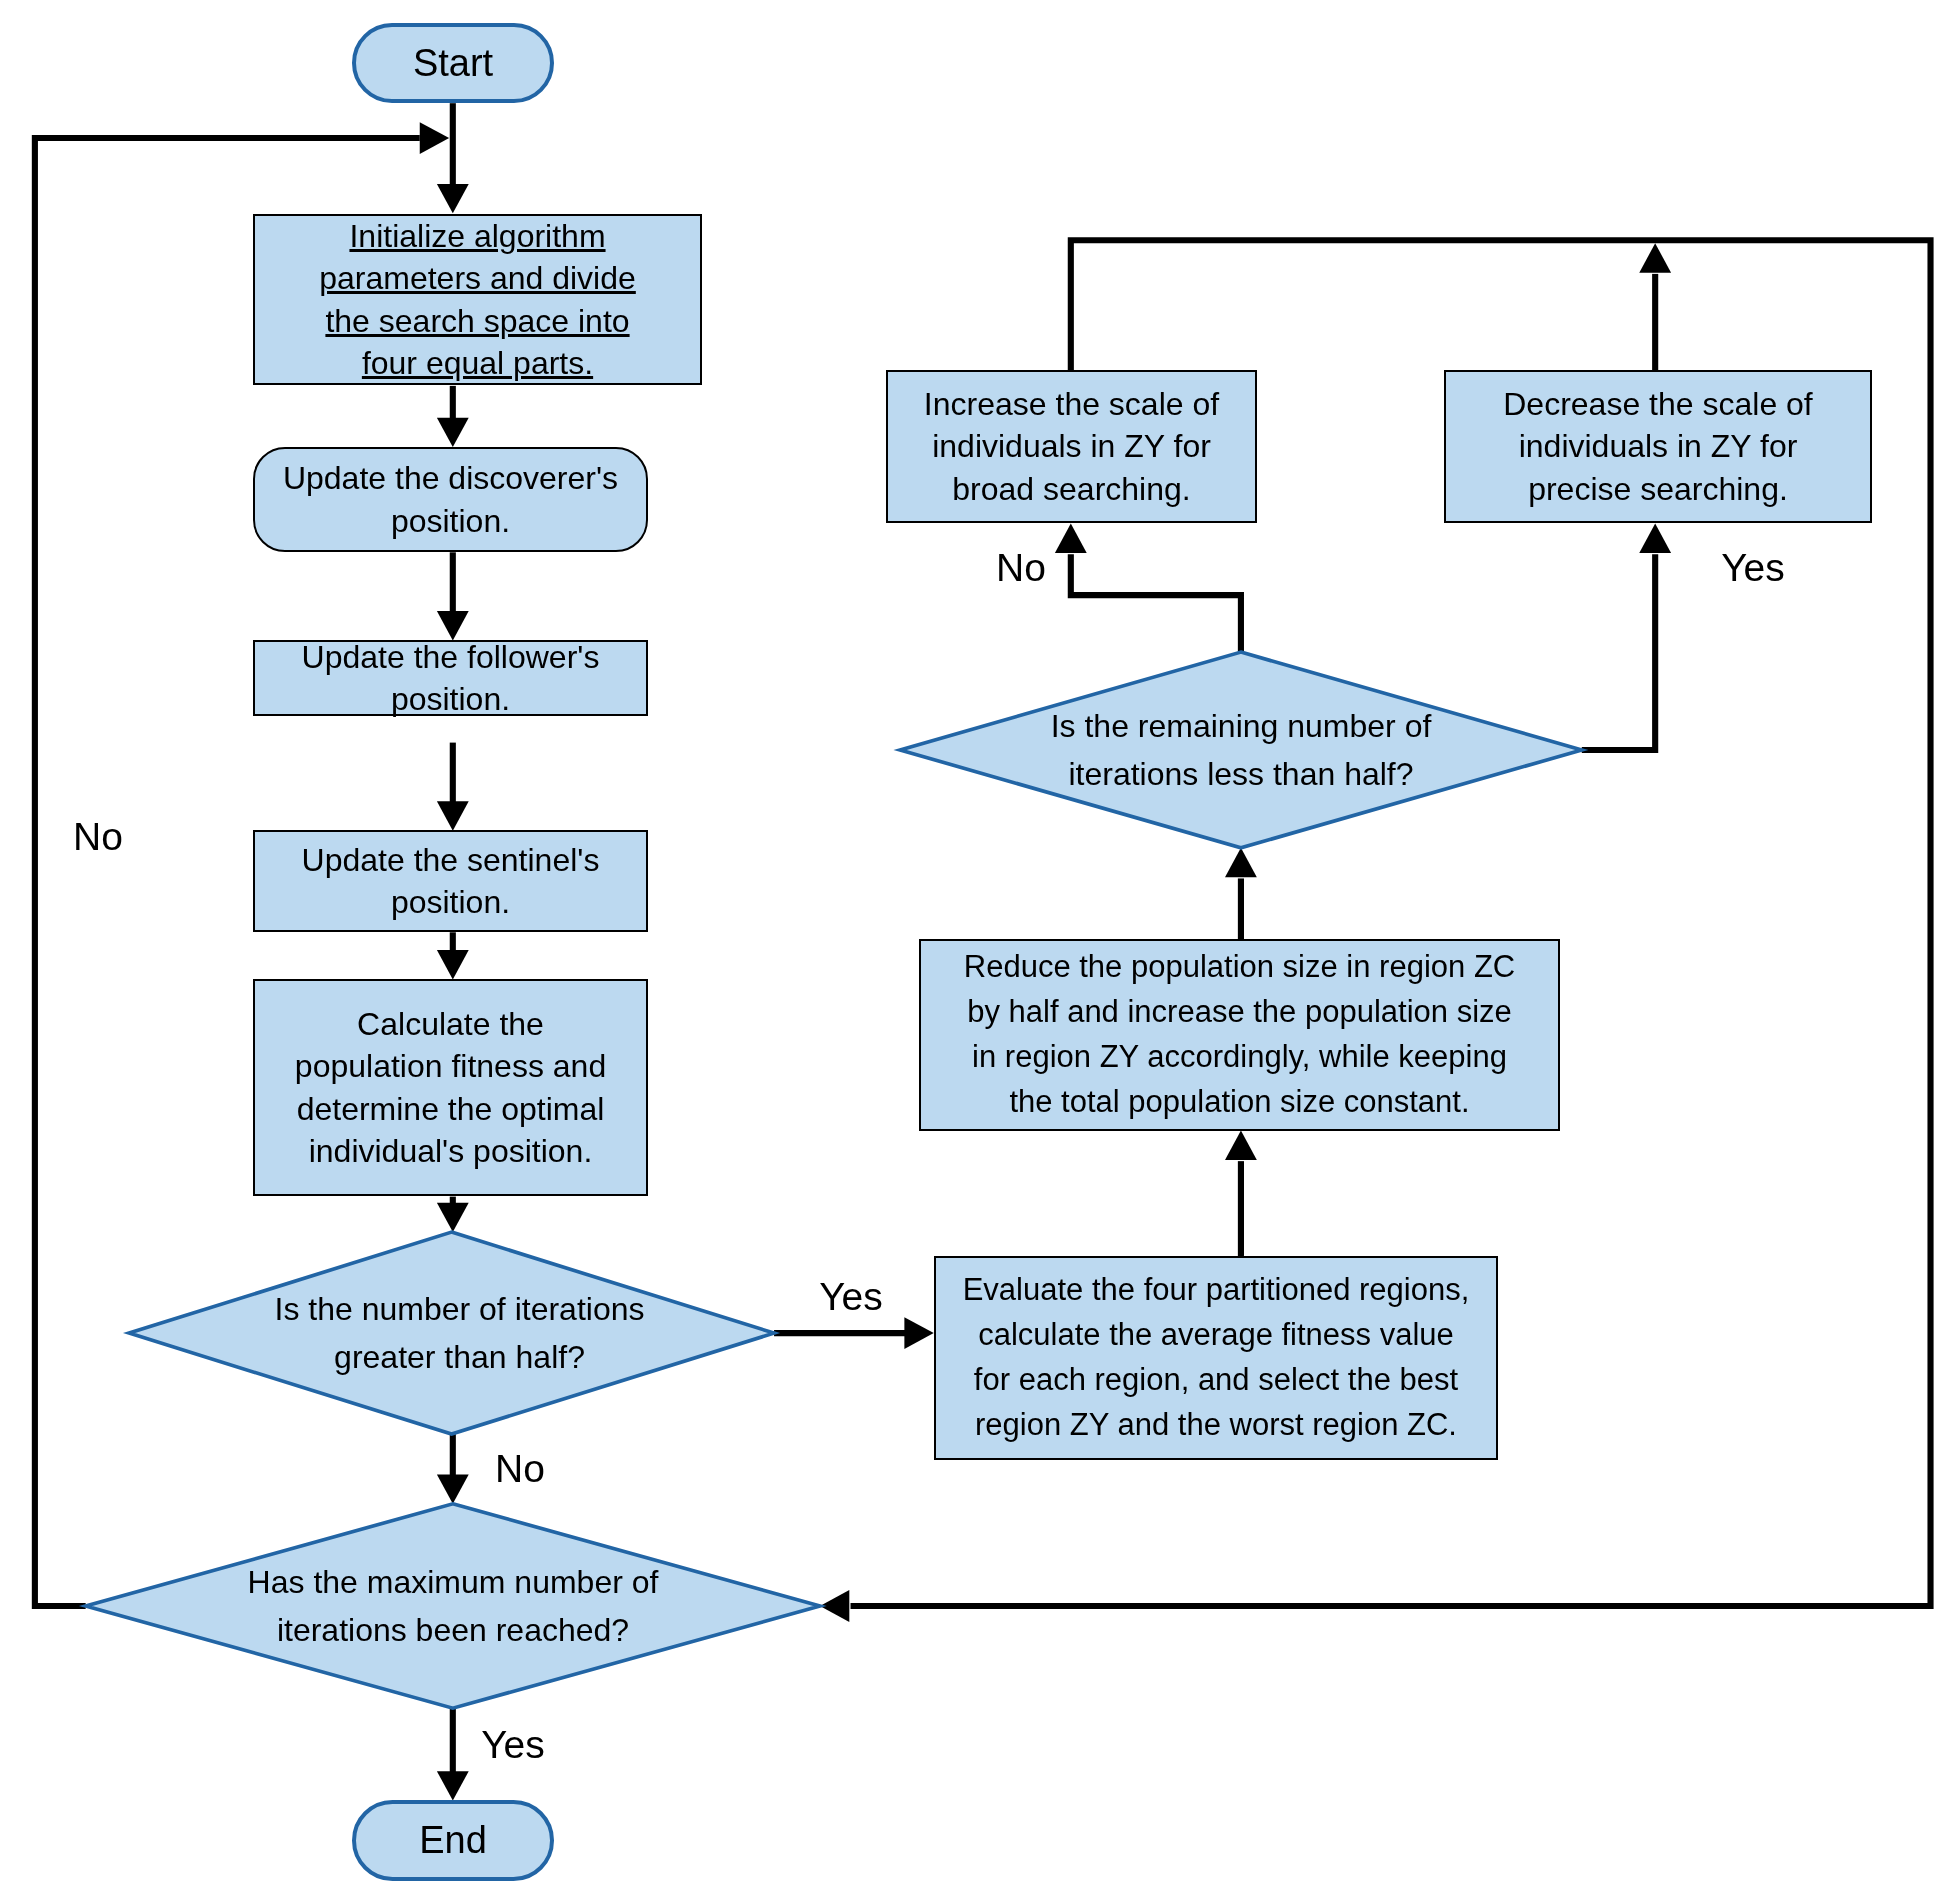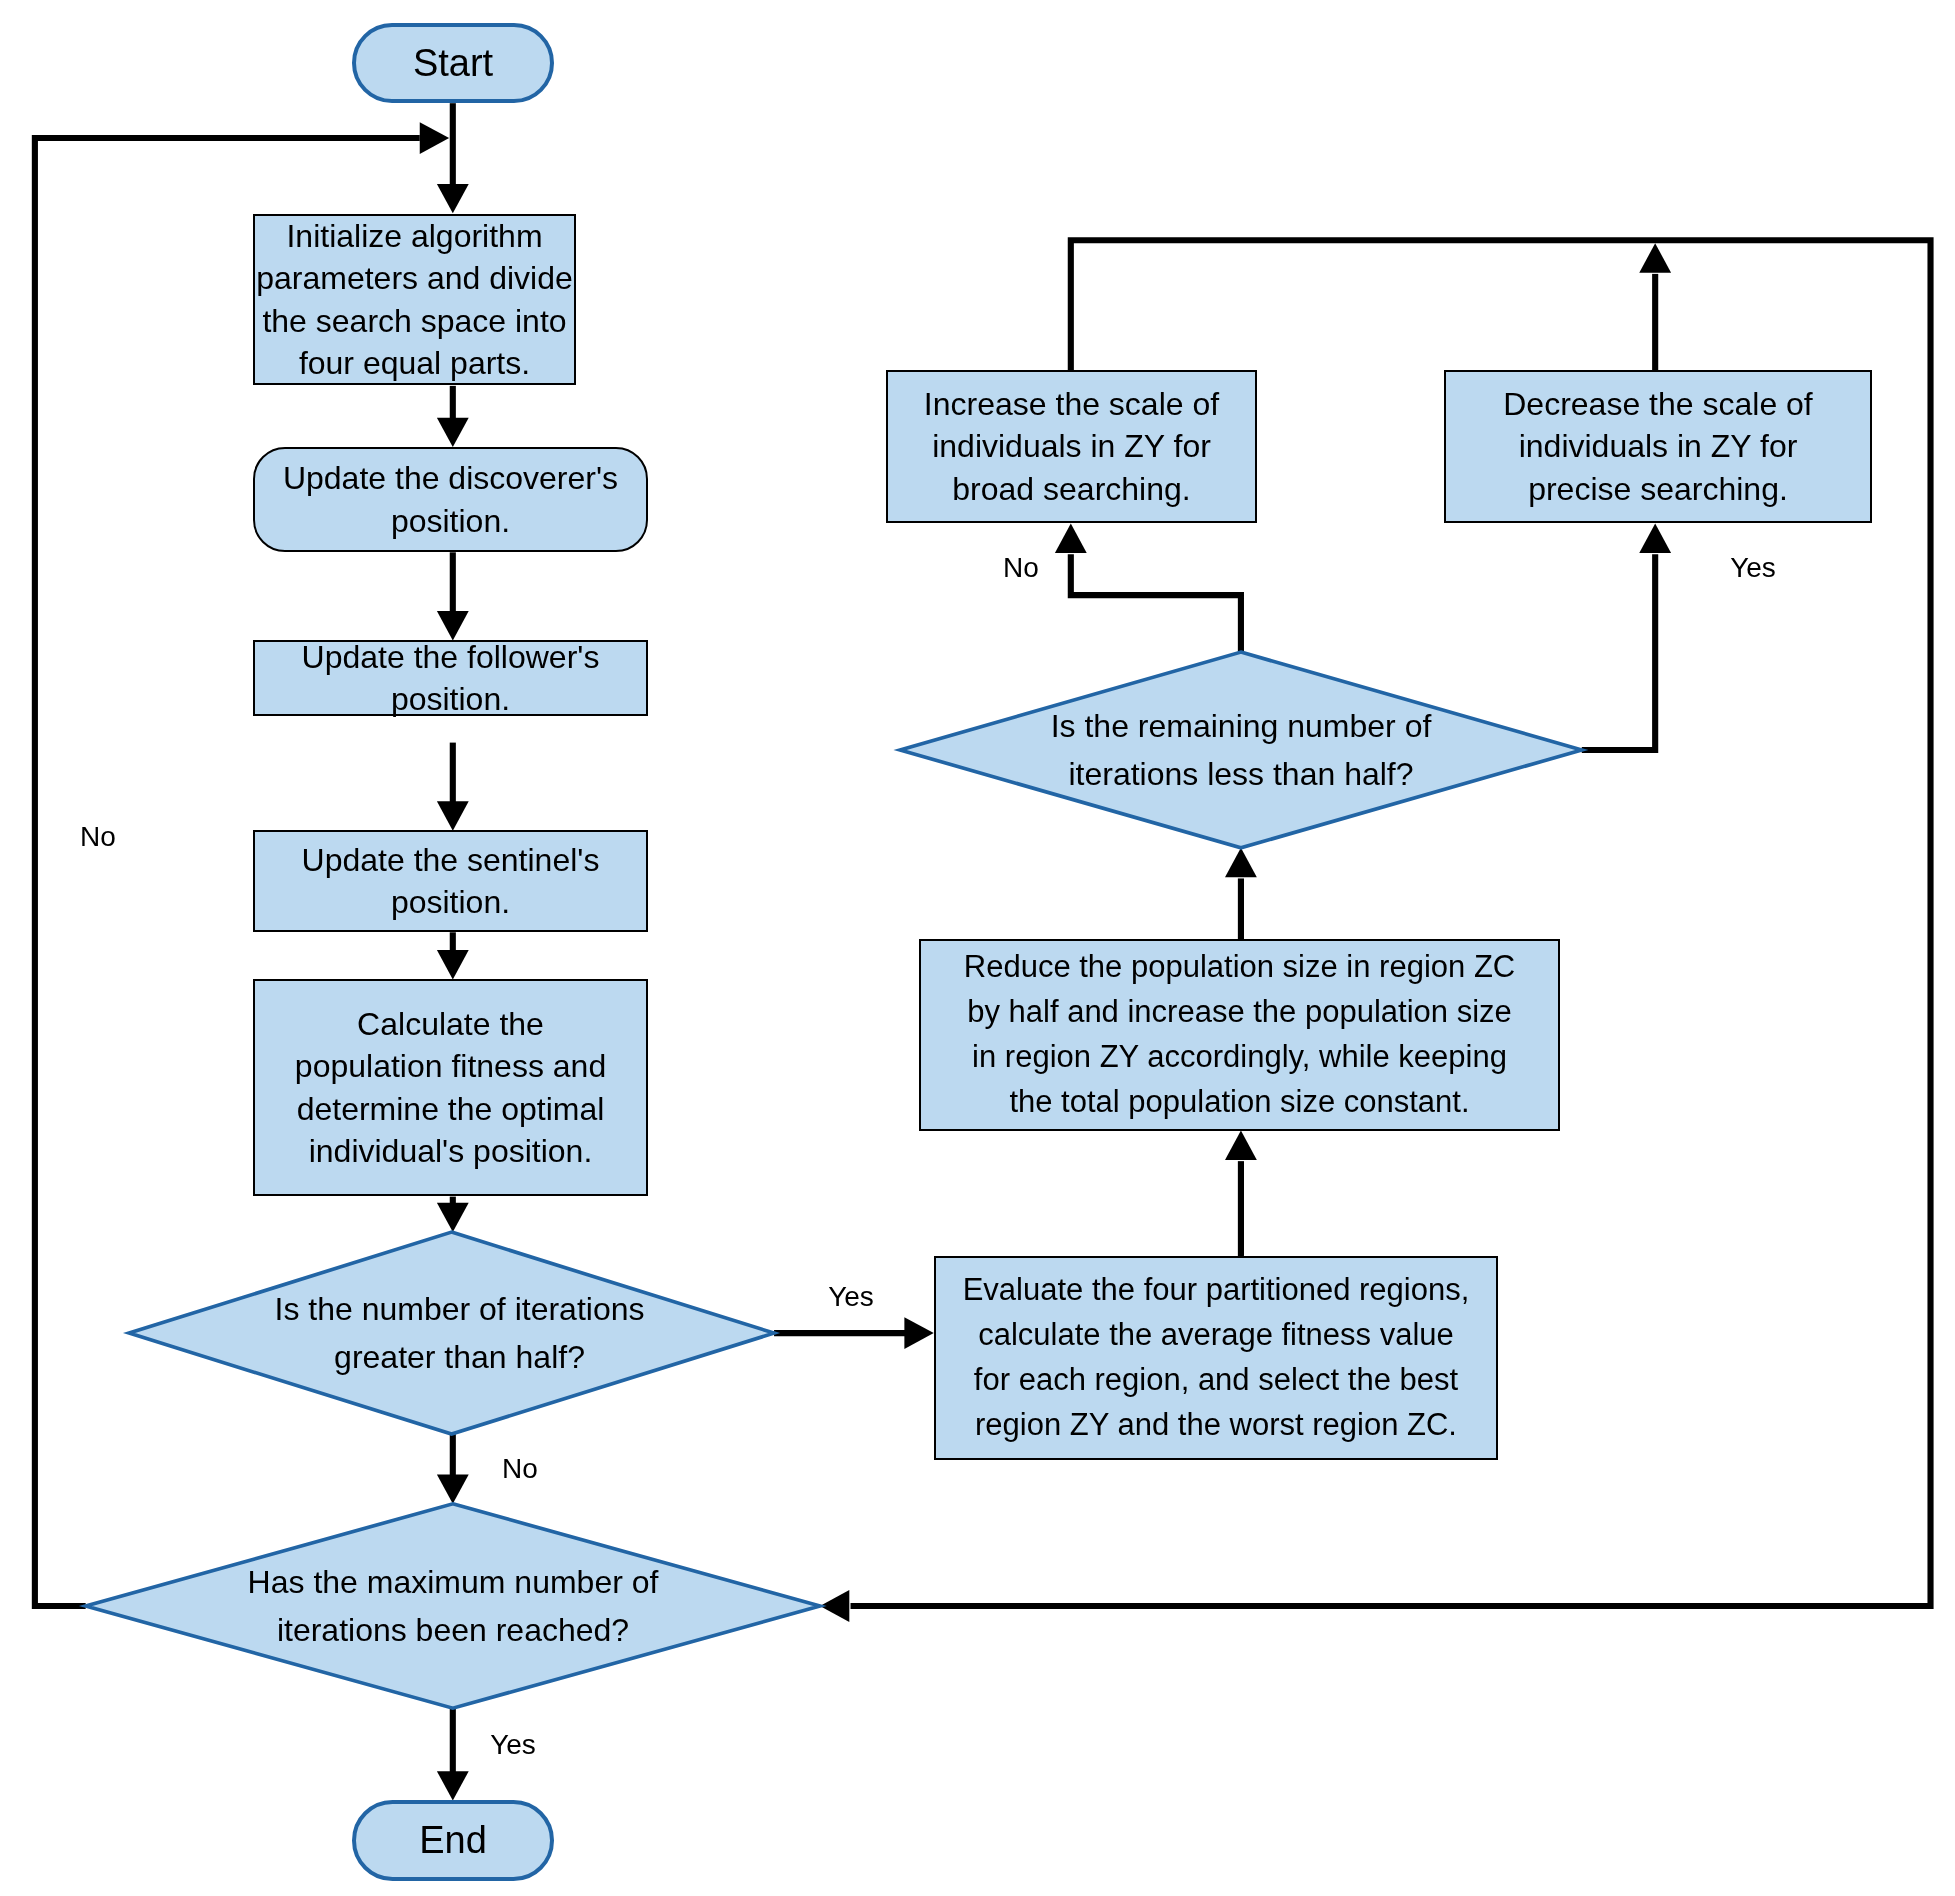--- a/index.html
+++ b/index.html
@@ -55,21 +55,21 @@
     text-align: center;
     white-space: pre-line;
     font-size: 32px;
     line-height: 1.5;
     color: var(--text, #000);
     pointer-events: none;
   }
   .edge-label {
     position: absolute;
     transform: translate(-50%, -50%);
-    font-size: 28px;
+    font-size: 39px;
     color: var(--text, #000);
     white-space: nowrap;
   }
 </style>
 </head>
 <body>
 
 <div id="canvas">
 
   <svg id="wires" viewBox="0 0 3195 3099" xmlns="http://www.w3.org/2000/svg">
@@ -155,21 +155,21 @@
     </g>
 
     <polygon class="diamond" points="738,2013 1265,2178 738,2343 211,2178"></polygon>
     <polygon class="diamond" points="740,2457 1340,2624 740,2791 140,2624"></polygon>
     <polygon class="diamond" points="2028,1065 2585,1225 2028,1385 1471,1225"></polygon>
   </svg>
 
   <div class="node terminal" style="left:352px; top:23px; width:202px; height:80px;">Start</div>
   <div class="node terminal" style="left:352px; top:1800px; width:202px; height:81px;">End</div>
 
-  <div class="node process" style="left:253px; top:214px; width:323px; height:171px;">Initialize algorithm
+  <div class="node process" style="left:253px; top:214px; width:449px; height:171px;text-decoration:underline;">Initialize algorithm
 parameters and divide
 the search space into
 four equal parts.</div>
   <div class="node process" style="left:253px; top:447px; width:395px; height:105px;border-radius:32px;">Update the discoverer's
 position.</div>
   <div class="node process" style="left:253px; top:640px; width:395px; height:76px;">Update the follower's
 position.</div>
   <div class="node process" style="left:253px; top:830px; width:395px; height:102px;">Update the sentinel's
 position.</div>
   <div class="node process" style="left:253px; top:979px; width:395px; height:217px;">Calculate the

